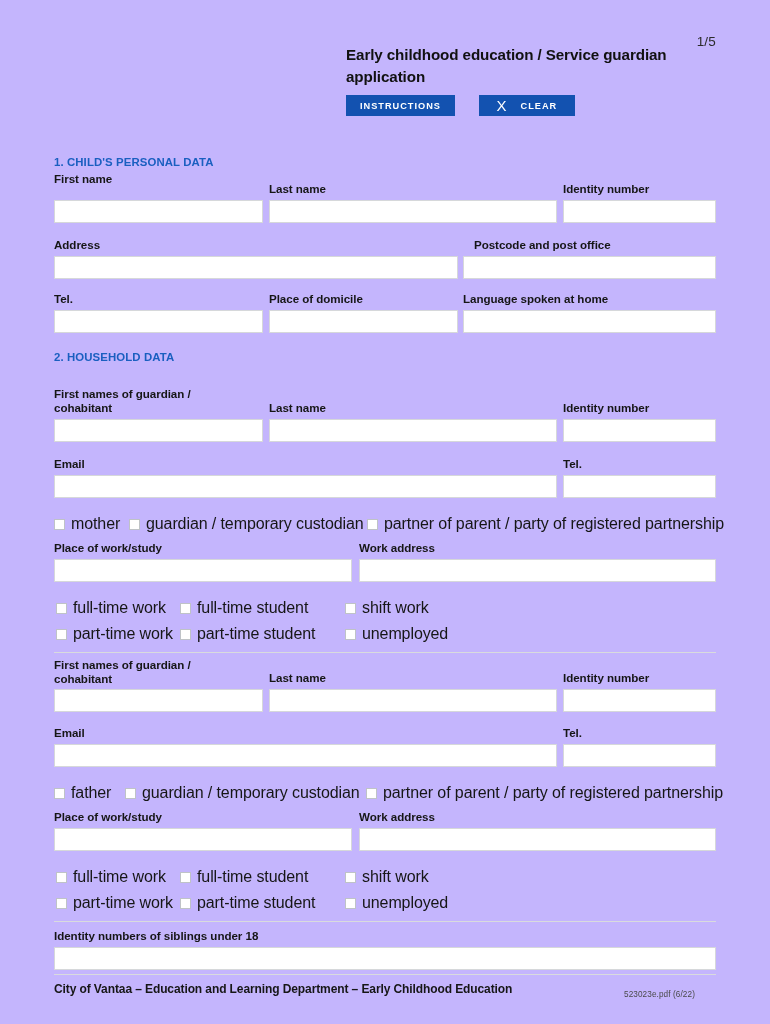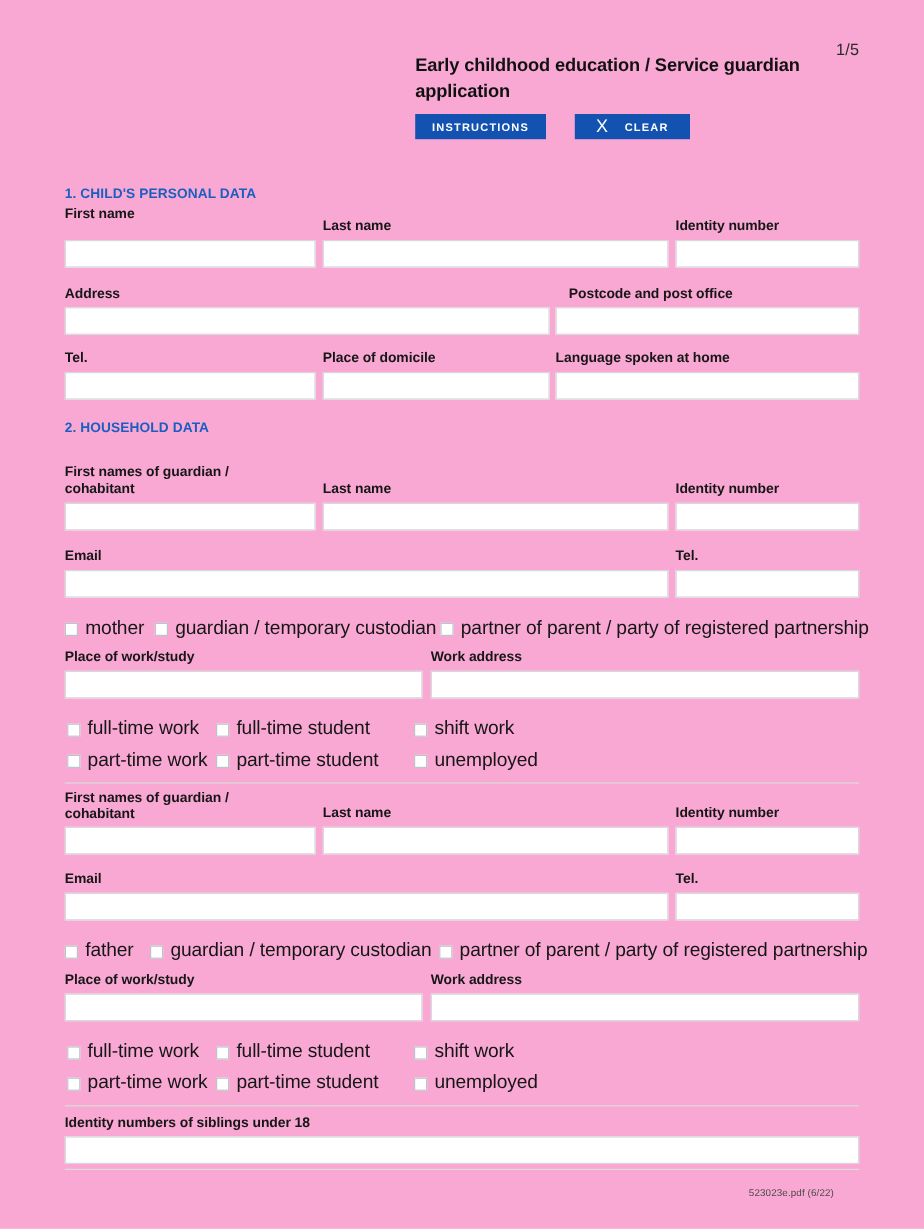--- a/index.html
+++ b/index.html
@@ -14,21 +14,21 @@
     color: #111111;
     position: relative;
     overflow: hidden;
   }
 
   .page {
     position: absolute;
     left: 0; top: 0;
     width: 770px;
     height: 1024px;
-    background: #f9a8d4;
+    background: #c4b5fd;
     box-sizing: border-box;
   }
 
   
   .page-num {
     position: absolute;
     right: 54px;
     top: 34px;
     font-size: 13.5px;
     color: #2b2b2b;
@@ -375,15 +375,16 @@
     <span class="cb-label">unemployed</span>
   </div>
 
   <div class="rule" style="top:921px;"></div>
 
   <div class="fld-label" style="left:54px; top:929px;">Identity numbers of siblings under 18</div>
   <input class="fld-box" style="left: 54px; top: 947px; width: 662px;" value="">
 
   <div class="rule" style="top:974px;"></div>
 
+  <div class="footer-text" style="top:982px;">City of Vantaa – Education and Learning Department – Early Childhood Education</div>
   <div class="footer-ref" style="left:624px; top:990px;">523023e.pdf (6/22)</div>
 
 </div>
 
 </body></html>

